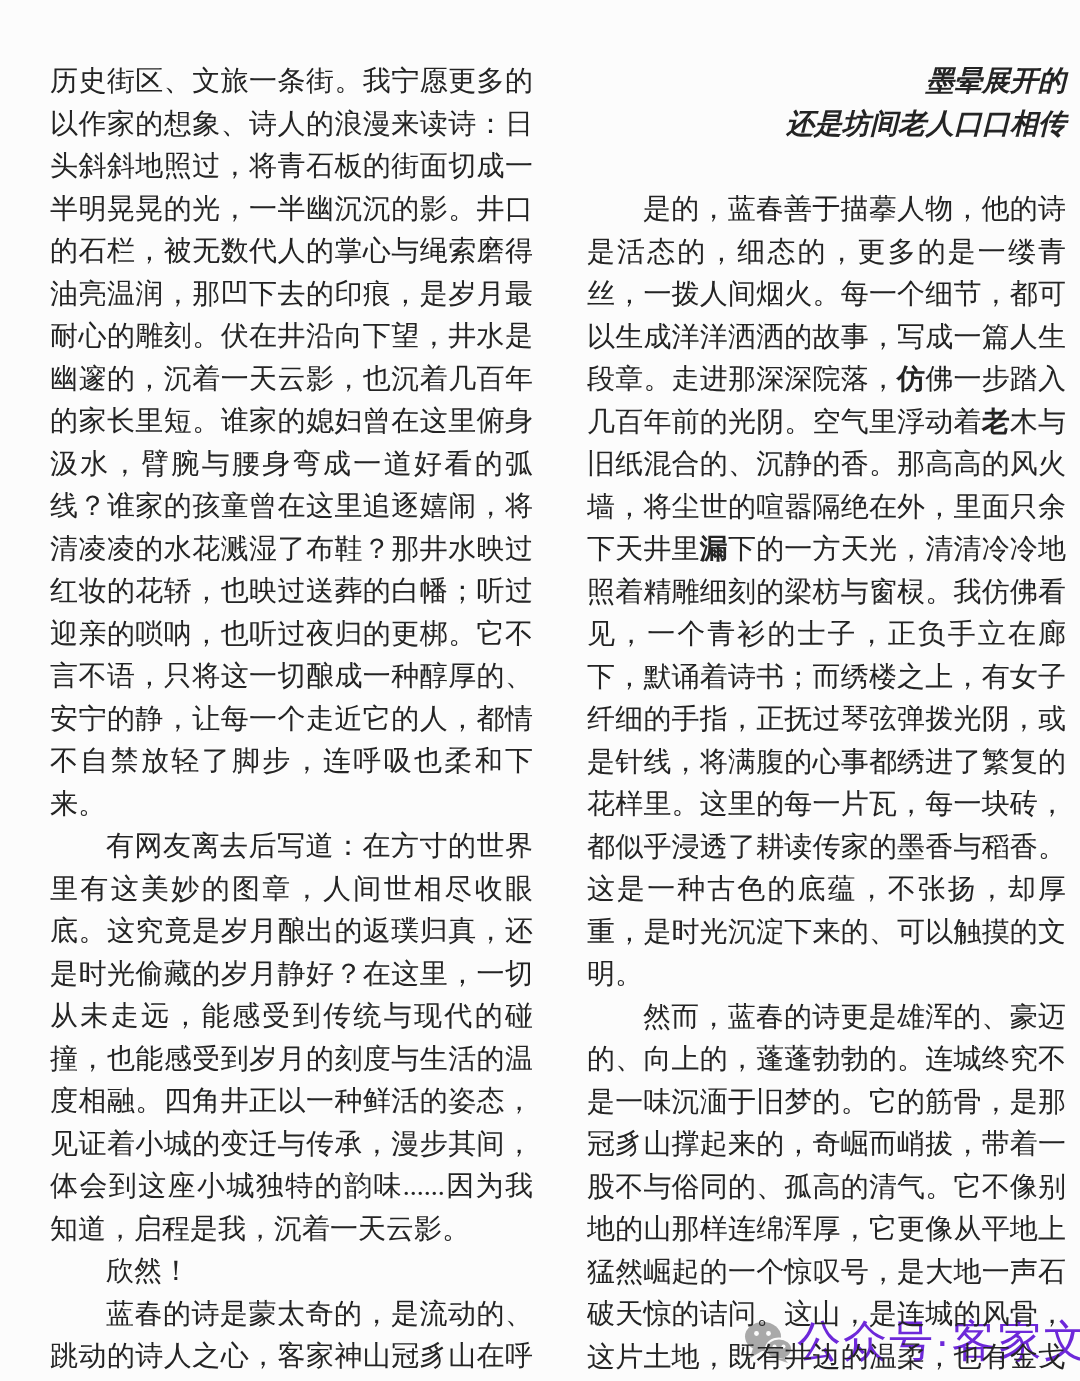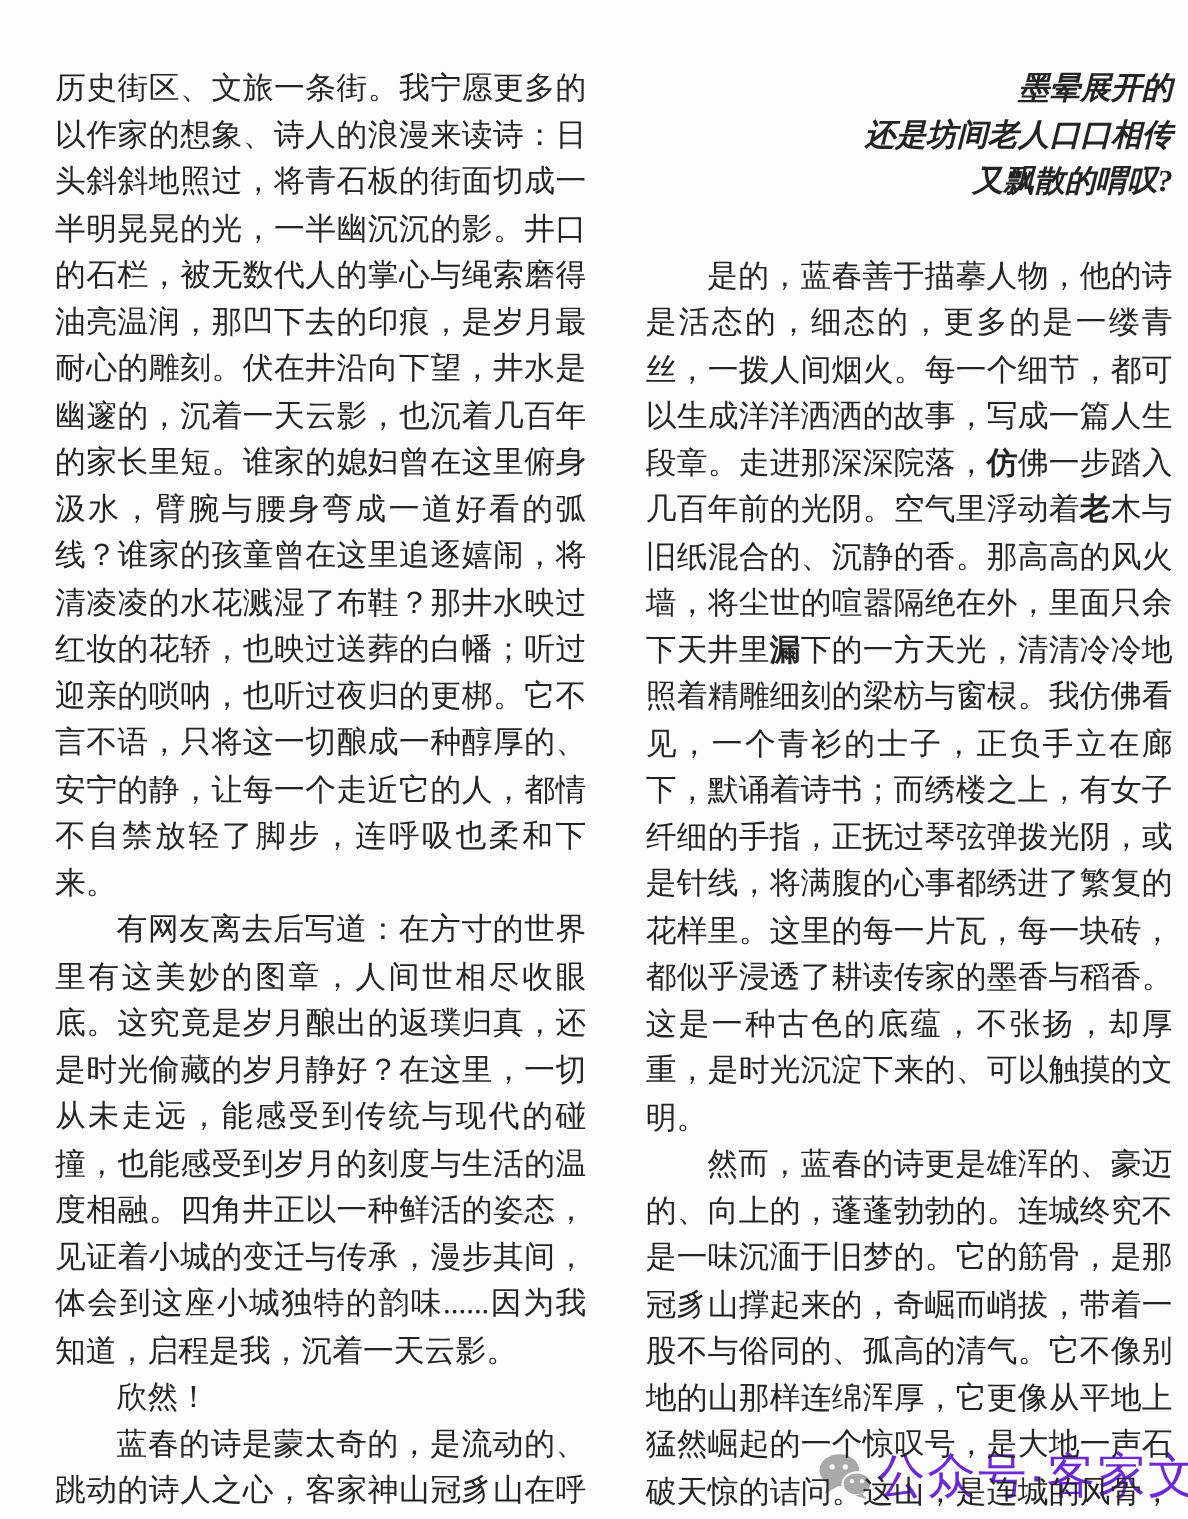--- a/index.html
+++ b/index.html
@@ -73,20 +73,19 @@
     <p class="ind">有网友离去后写道：在方寸的世界里有这美妙的图章，人间世相尽收眼底。这究竟是岁月酿出的返璞归真，还是时光偷藏的岁月静好？在这里，一切从未走远，能感受到传统与现代的碰撞，也能感受到岁月的刻度与生活的温度相融。四角井正以一种鲜活的姿态，见证着小城的变迁与传承，漫步其间，体会到这座小城独特的韵味......因为我知道，启程是我，沉着一天云影。</p>
     <p class="ind">欣然！</p>
     <p class="ind">蓝春的诗是蒙太奇的，是流动的、跳动的诗人之心，客家神山冠豸山在呼应。守护根脉、融古贯今、崇文重史的精神品质在这里跃动。</p>
 
   </div>
 
   <div class="col col-right">
     <div class="poem-block poem-right-block">
       <p class="poem-line">墨晕展开的</p>
       <p class="poem-line">还是坊间老人口口相传</p>
-      <p class="poem-line">又飘散的喟叹?</p>
     </div>
     <p class="ind"><span>是的，蓝春善于描摹人物，他的诗是活态的，细态的，更多的是一缕青丝，一拨人间烟火。每一个细节，都可以生成洋洋洒洒的故事，写成一篇人生段章。走进那深深院落，</span><span class="b">仿</span><span>佛一步踏入几百年前的光阴。空气里浮动着</span><span class="b">老</span><span>木与旧纸混合的、沉静的香。那高高的风火墙，将尘世的喧嚣隔绝在外，里面只余下天井里</span><span class="b">漏</span><span>下的一方天光，清清冷冷地照着精雕细刻的梁枋与窗棂。我仿佛看见，一个青衫的士子，正负手立在廊下，默诵着诗书；而绣楼之上，有女子纤细的手指，正抚过琴弦弹拨光阴，或是针线，将满腹的心事都绣进了繁复的花样里。这里的每一片瓦，每一块砖，都似乎浸透了耕读传家的墨香与稻香。这是一种古色的底蕴，不张扬，却厚重，是时光沉淀下来的、可以触摸的文明。</span></p>
     <p class="ind">然而，蓝春的诗更是雄浑的、豪迈的、向上的，蓬蓬勃勃的。连城终究不是一味沉湎于旧梦的。它的筋骨，是那冠豸山撑起来的，奇崛而峭拔，带着一股不与俗同的、孤高的清气。它不像别地的山那样连绵浑厚，它更像从平地上猛然崛起的一个惊叹号，是大地一声石破天惊的诘问。这山，是连城的风骨，这片土地，既有井边的温柔，也有金戈铁马之声，更有红色的骨骼在铺展、血脉在流淌。</p>
 
   </div>
 
 </div>
 
 </body></html>

